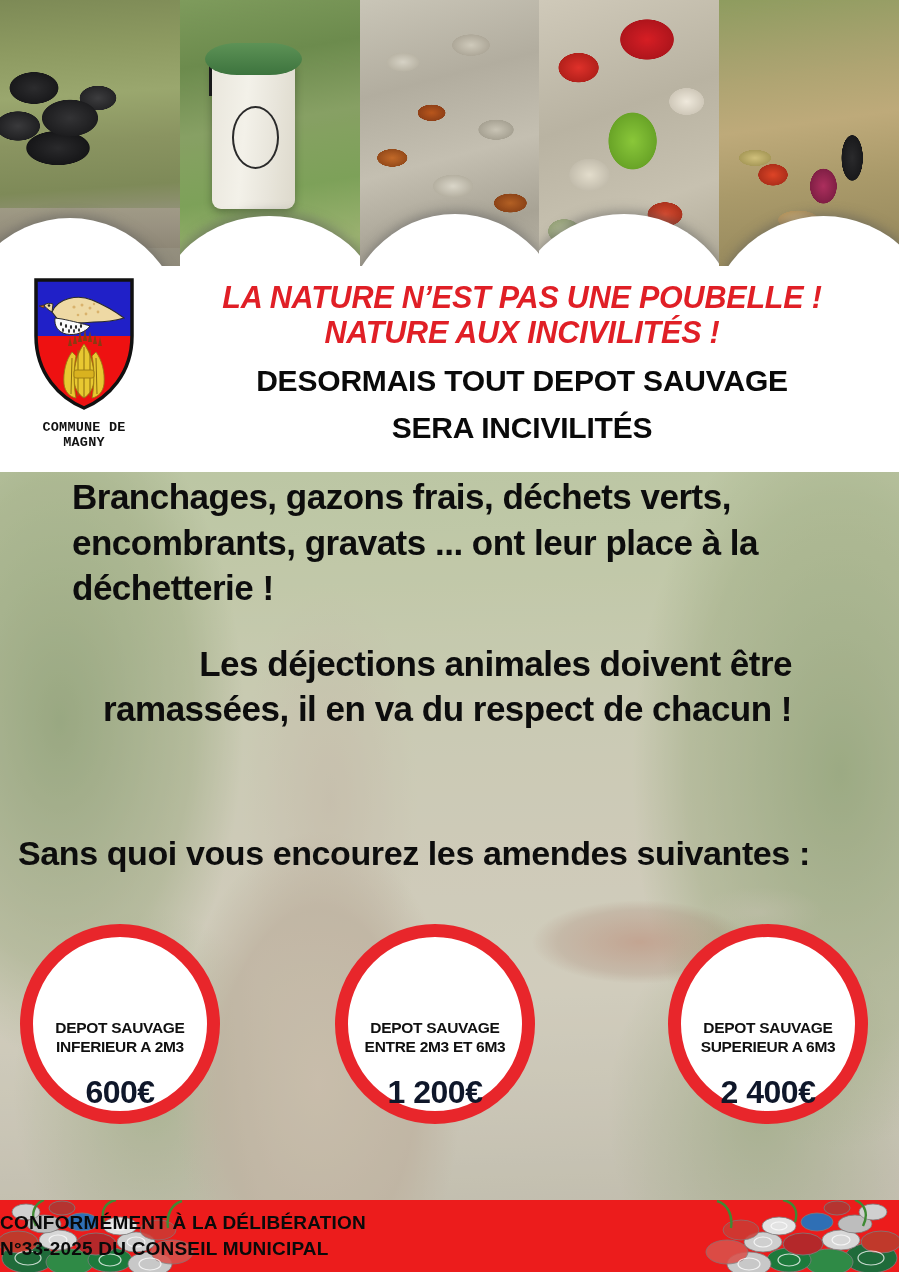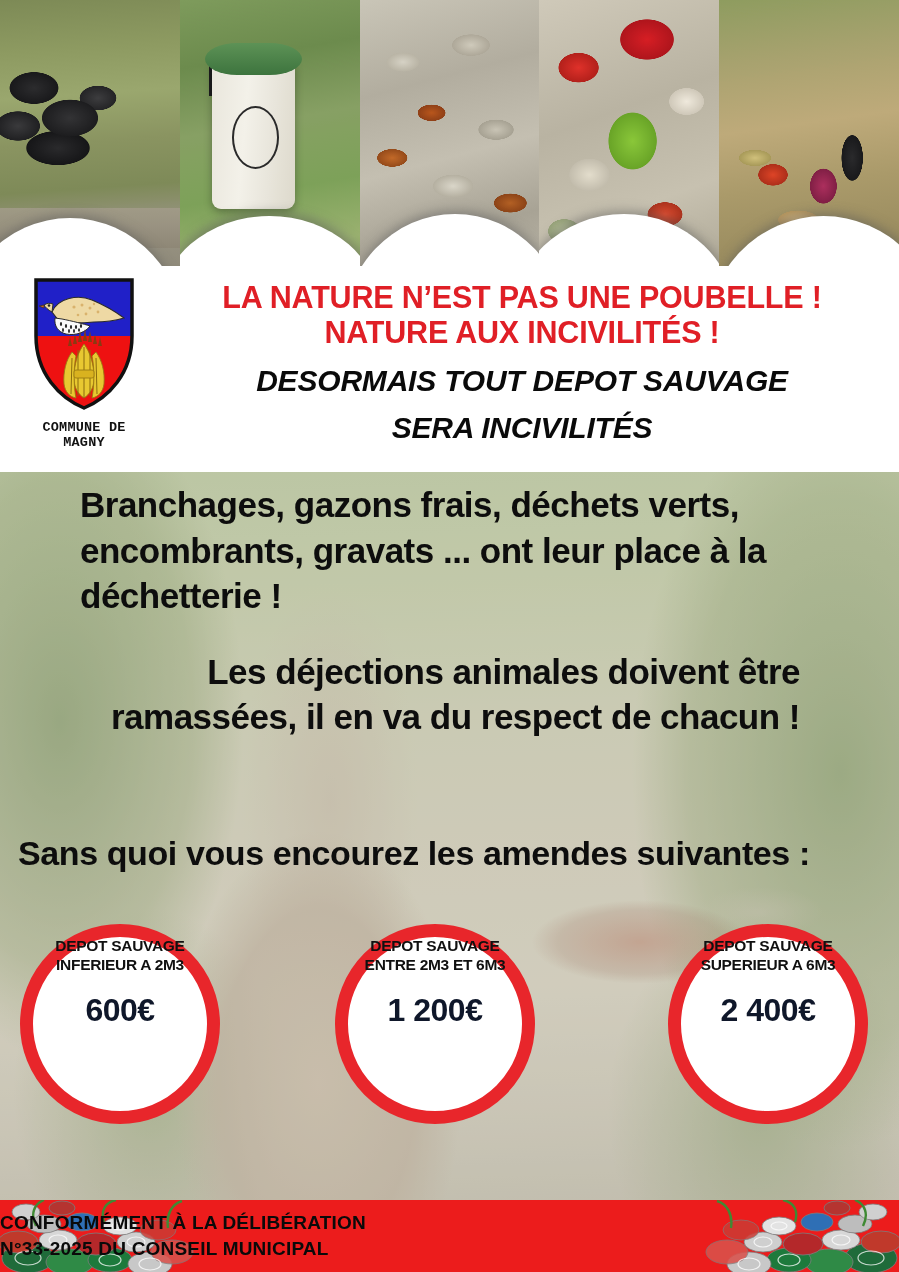--- a/index.html
+++ b/index.html
@@ -176,30 +176,30 @@
     width:724px;
     text-align:center;
   }
   .h-red {
     color:#e01f26;
     font-weight:bold;
     font-size:30.5px;
     line-height:1.16;
     letter-spacing:-.2px;
     white-space:nowrap;
+    font-style:italic;
   }
   .h-black {
     margin-top:12px;
     color:#0a0a0a;
     font-weight:bold;
     font-size:30px;
     line-height:1.18;
     letter-spacing:-.2px;
     white-space:nowrap;
-    font-style:italic;
   }
 
   
   .body-area {
     position:absolute;
     top:472px; left:0;
     width:899px; height:728px;
     overflow:hidden;
     background:
       
@@ -219,24 +219,23 @@
   
   .body-area::before {
     content:"";
     position:absolute; inset:0;
     background:rgba(255,255,255,.30);
     pointer-events:none;
   }
 
   .body-text {
     position:absolute;
-    left:72px; top:10px;
+    left:72px; top:2px;
     width:800px;
     z-index:3;
-    margin-left:8px;
   }
   .para {
     color:#0d0d0d;
     font-weight:bold;
     font-size:35px;
     line-height:1.30;
     letter-spacing:-.5px;
   }
   .para + .para { margin-top:30px;text-align:right; }
   .para-wide { max-width:770px; }
@@ -263,21 +262,21 @@
   }
   .fine {
     position:absolute;
     width:200px; height:200px;
     border-radius:50%;
     background:#ffffff;
     border:13px solid #e8262b;
     display:flex;
     flex-direction:column;
     align-items:center;
-    justify-content:flex-start;
+    justify-content:flex-end;
     text-align:center;
     padding:0 4px;
   }
   .fine.f1 { left:20px; }
   .fine.f2 { left:335px; }
   .fine.f3 { left:668px; }
   .fine-label {
     color:#101010;
     font-weight:bold;
     font-size:15.5px;

